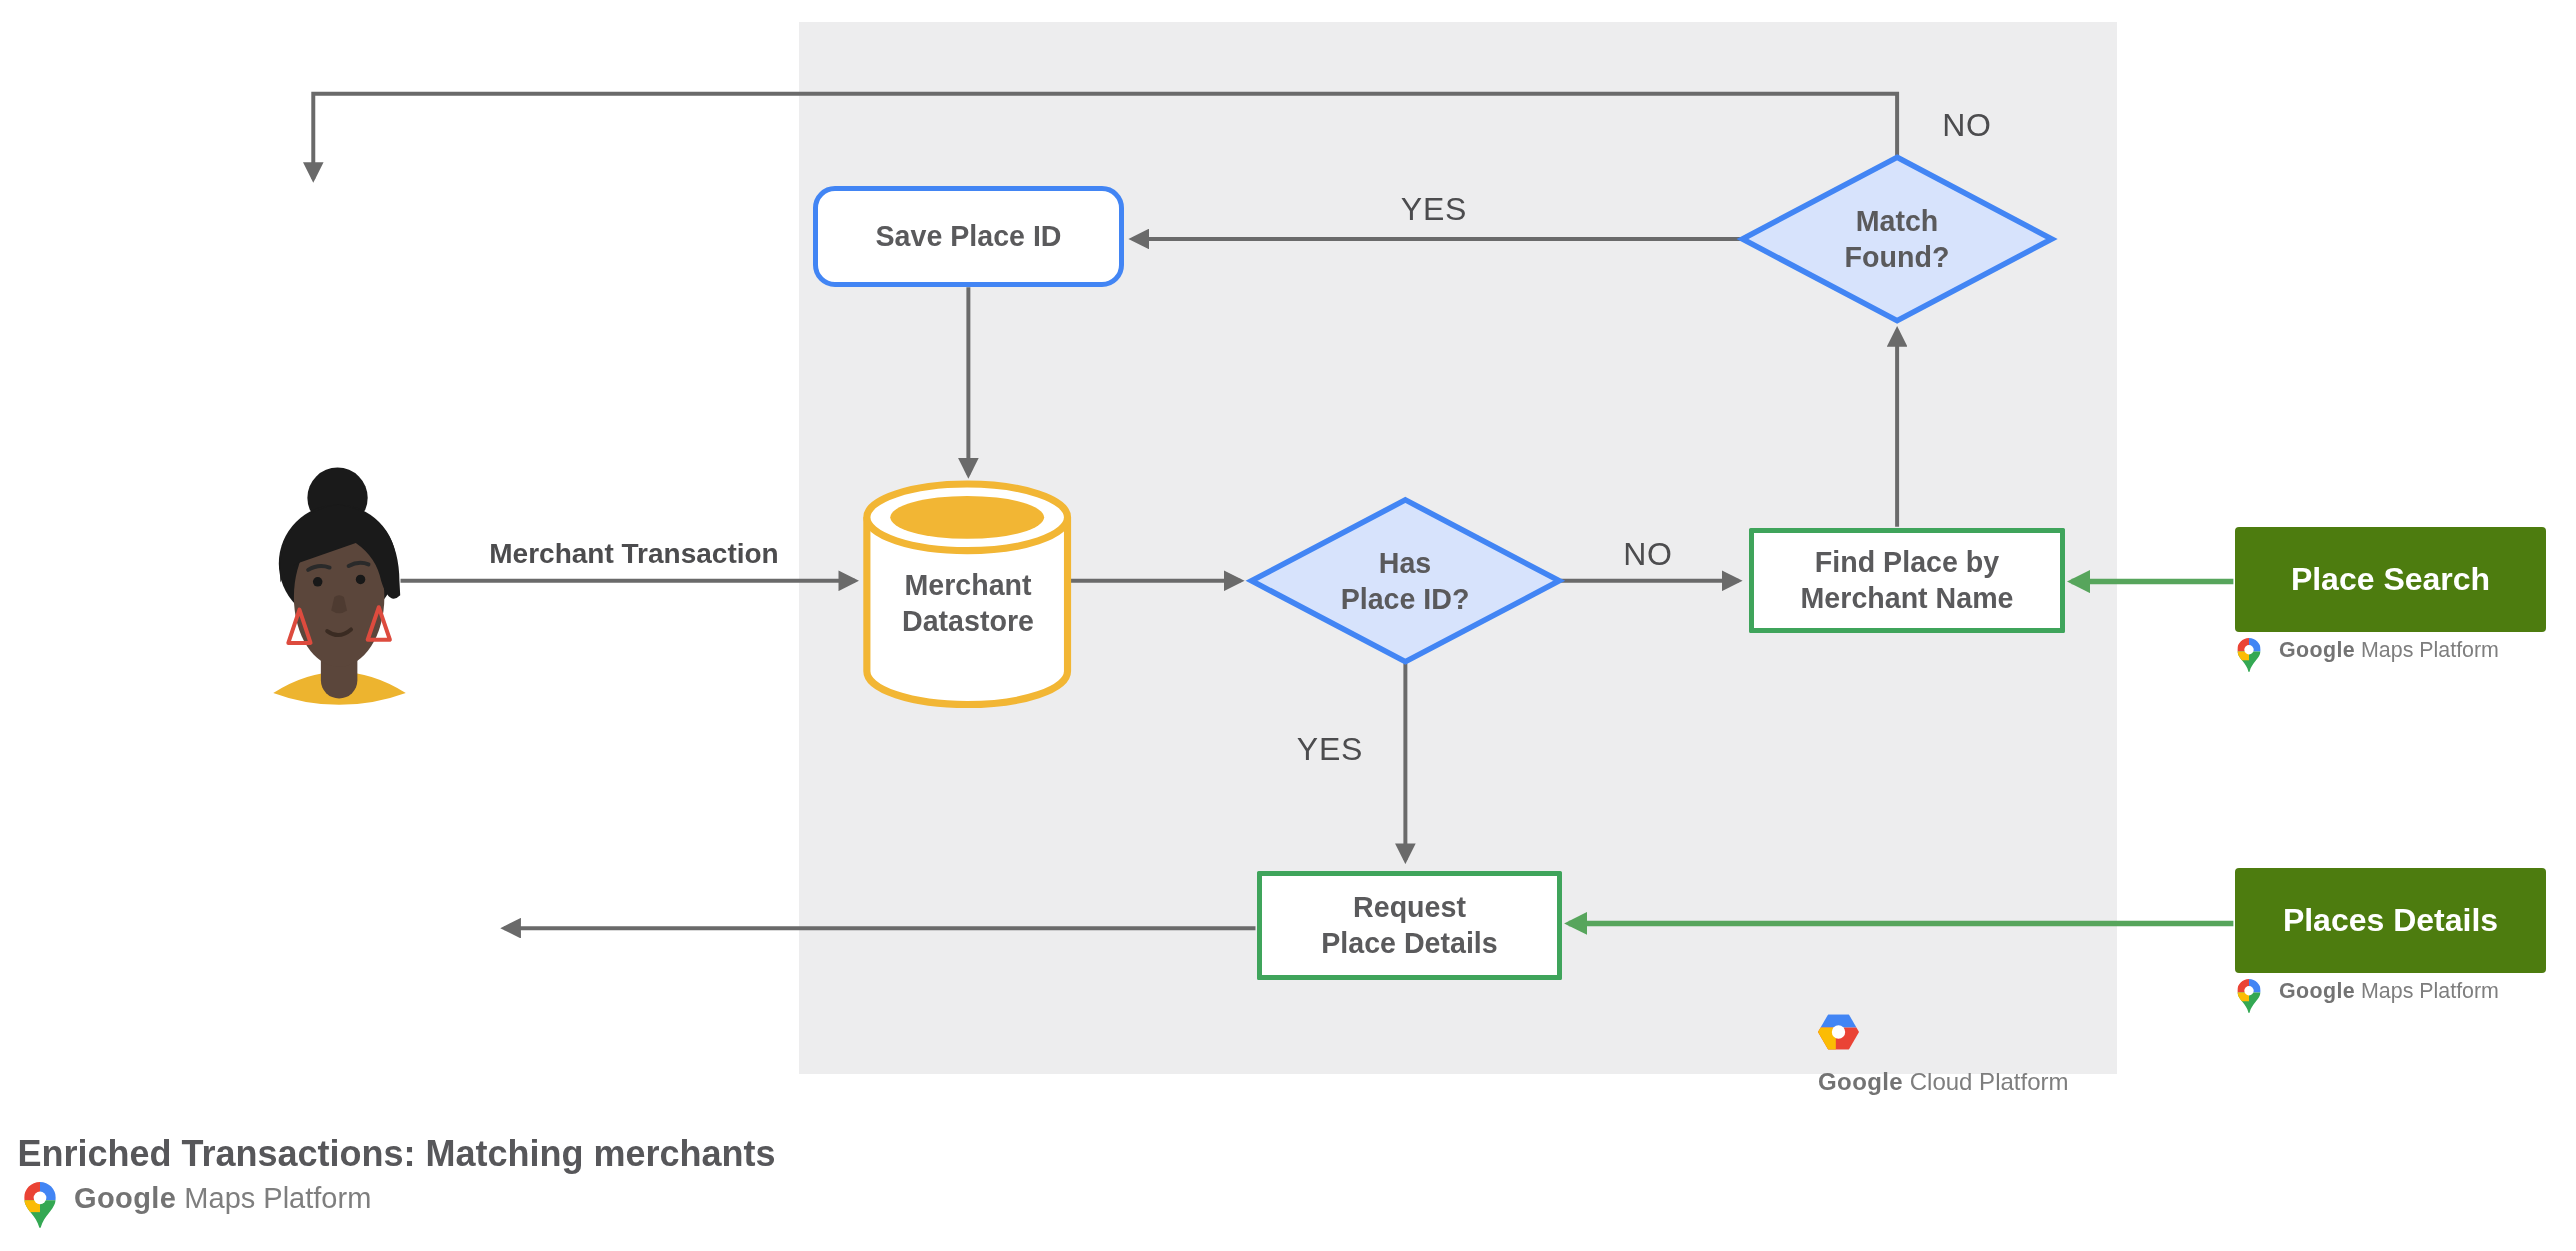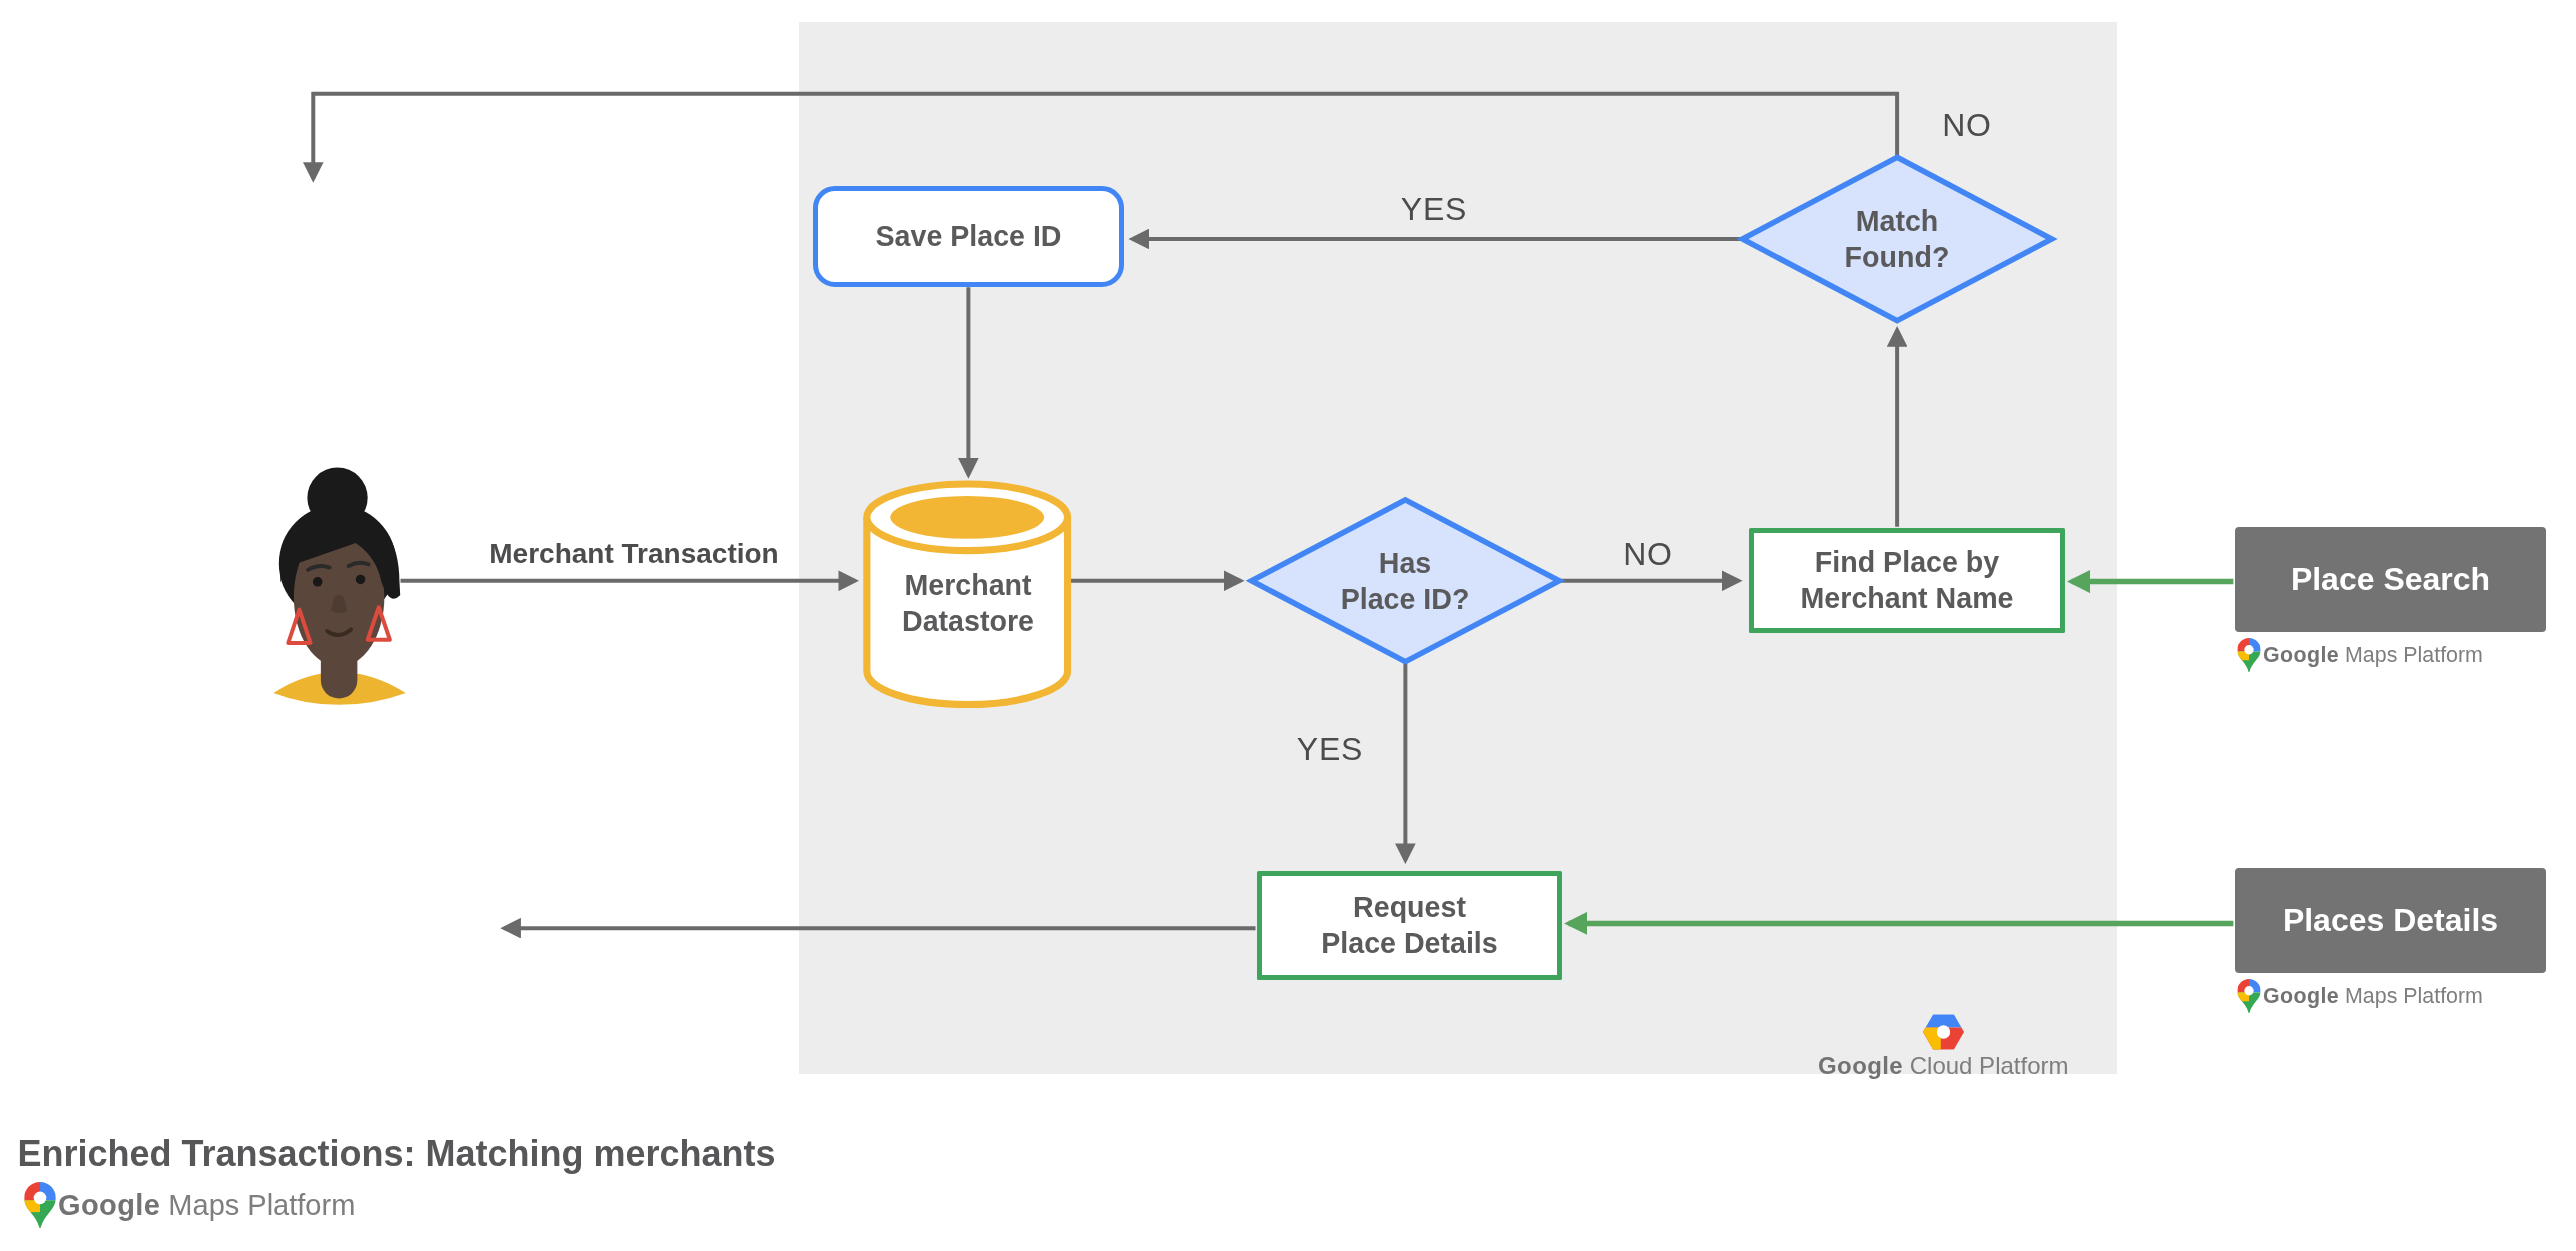--- a/index.html
+++ b/index.html
@@ -7,28 +7,28 @@
           font-family:"Liberation Sans",sans-serif;}
   .panel{position:absolute;left:799px;top:22px;width:1318px;height:1052px;background:#ededee;}
   svg.layer{position:absolute;left:0;top:0;}
   .node{position:absolute;box-sizing:border-box;background:#ffffff;display:flex;align-items:center;
         justify-content:center;text-align:center;font-weight:bold;color:#5a5a5c;font-size:28.6px;
         line-height:1.25;white-space:pre-line;border-radius:1.6px;}
   .b-red{border:5.6px solid #e2483d;}
   .b-blue{border:5.6px solid #4285f4;}
   .b-green{border:5.6px solid #3fa45b;}
   .b-yellow{border:5.6px solid #f2b634;}
-  .api{position:absolute;background:#737373;color:#ffffff;display:flex;align-items:center;
+  .api{position:absolute;background:#4d7c0f;color:#ffffff;display:flex;align-items:center;
        justify-content:center;font-weight:bold;font-size:32px;border-radius:4px;}
   .dtext{position:absolute;text-align:center;font-weight:bold;color:#5a5a5c;font-size:28.6px;
          line-height:1.25;white-space:pre-line;transform:translate(-50%,-50%);}
   .elabel{position:absolute;font-weight:normal;color:#4c4c4e;font-size:32px;letter-spacing:0.8px;
           transform:translate(-50%,-50%);}
   .alabel{position:absolute;font-weight:bold;color:#4c4c4e;font-size:28px;transform:translate(-50%,-50%);}
-  .brand{position:absolute;display:flex;align-items:center;gap:2px;}
+  .brand{position:absolute;display:flex;gap:18px;}
   .brand .word{font-size:21.4px;color:#7e7e7e;white-space:nowrap;}
   .brand .word b{color:#737373;font-weight:bold;letter-spacing:0.4px;}
   .brand.cloud .word{font-size:24px;}
   .brand.footer .word{font-size:29px;}
   .title{position:absolute;left:17.4px;top:1133px;font-size:36px;font-weight:bold;color:#57575a;}
 </style>
 </head>
 <body>
 
 <div class="canvas">

